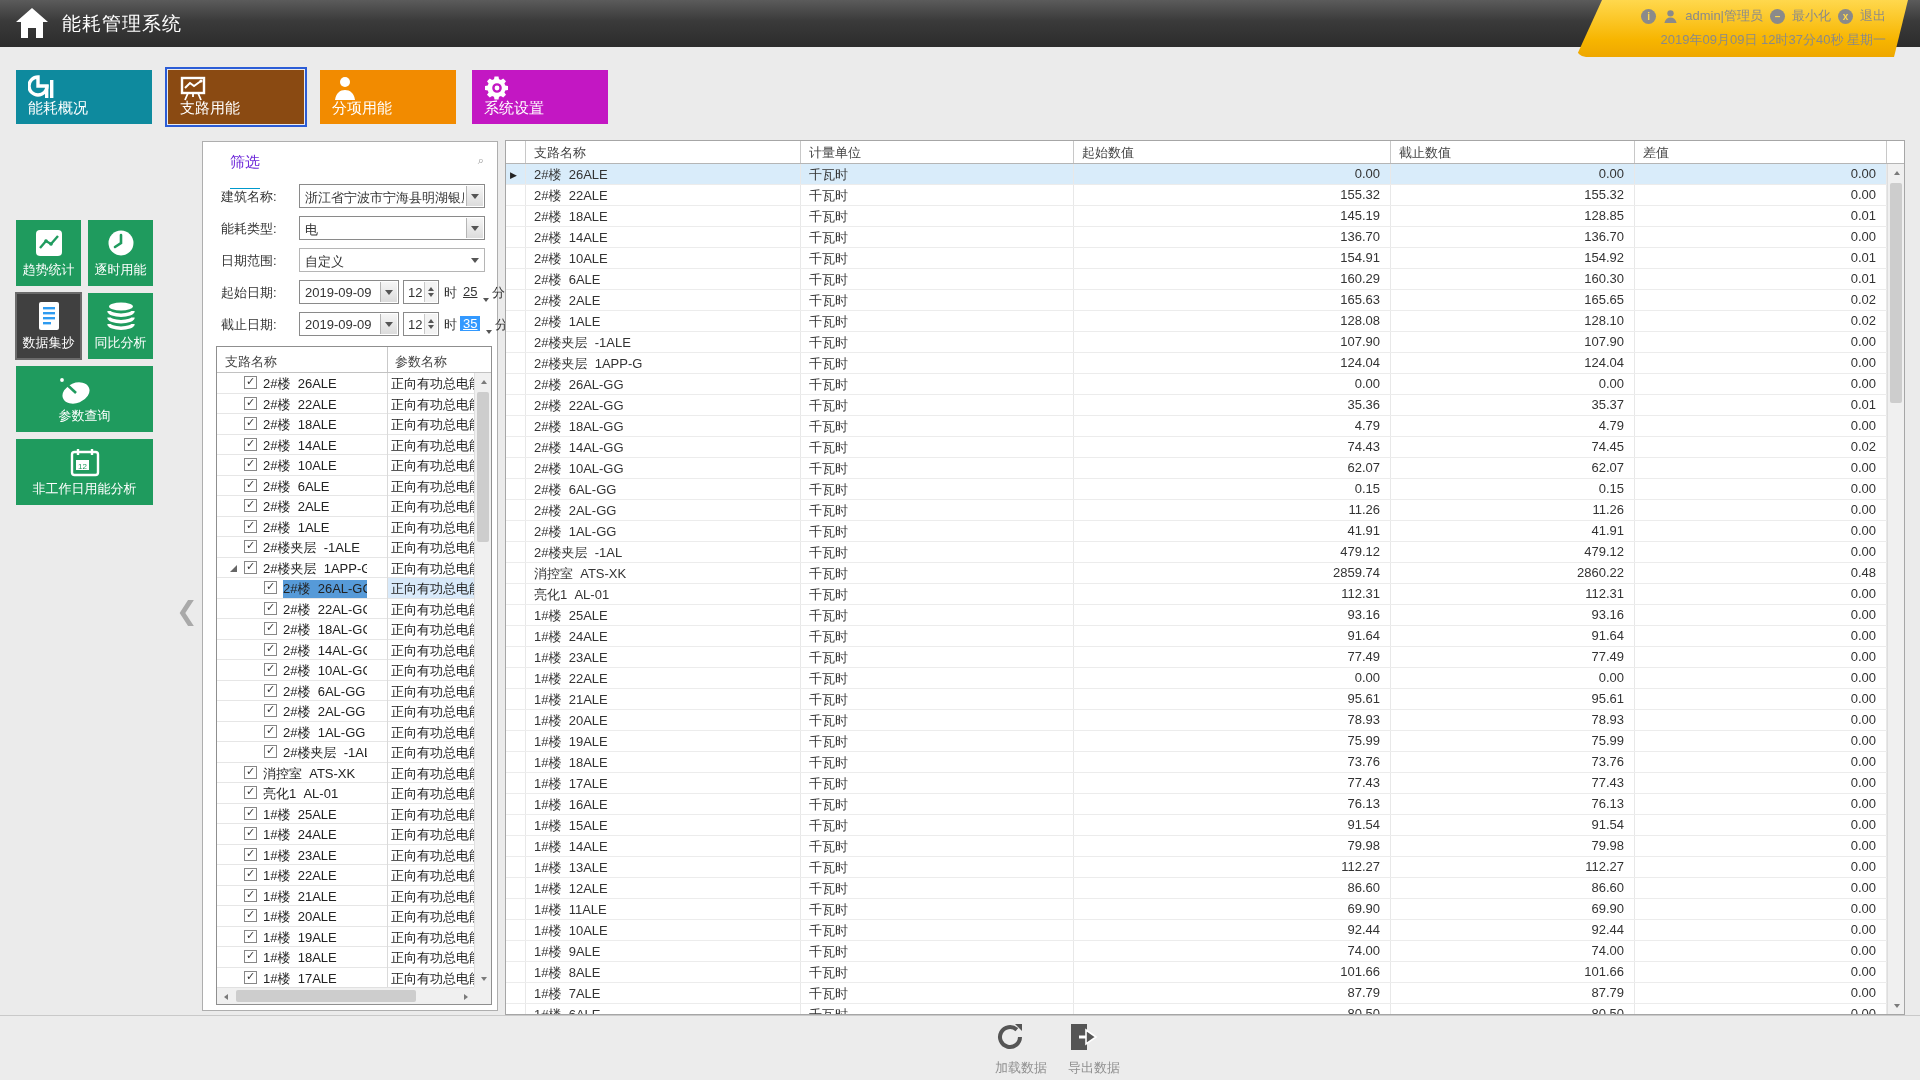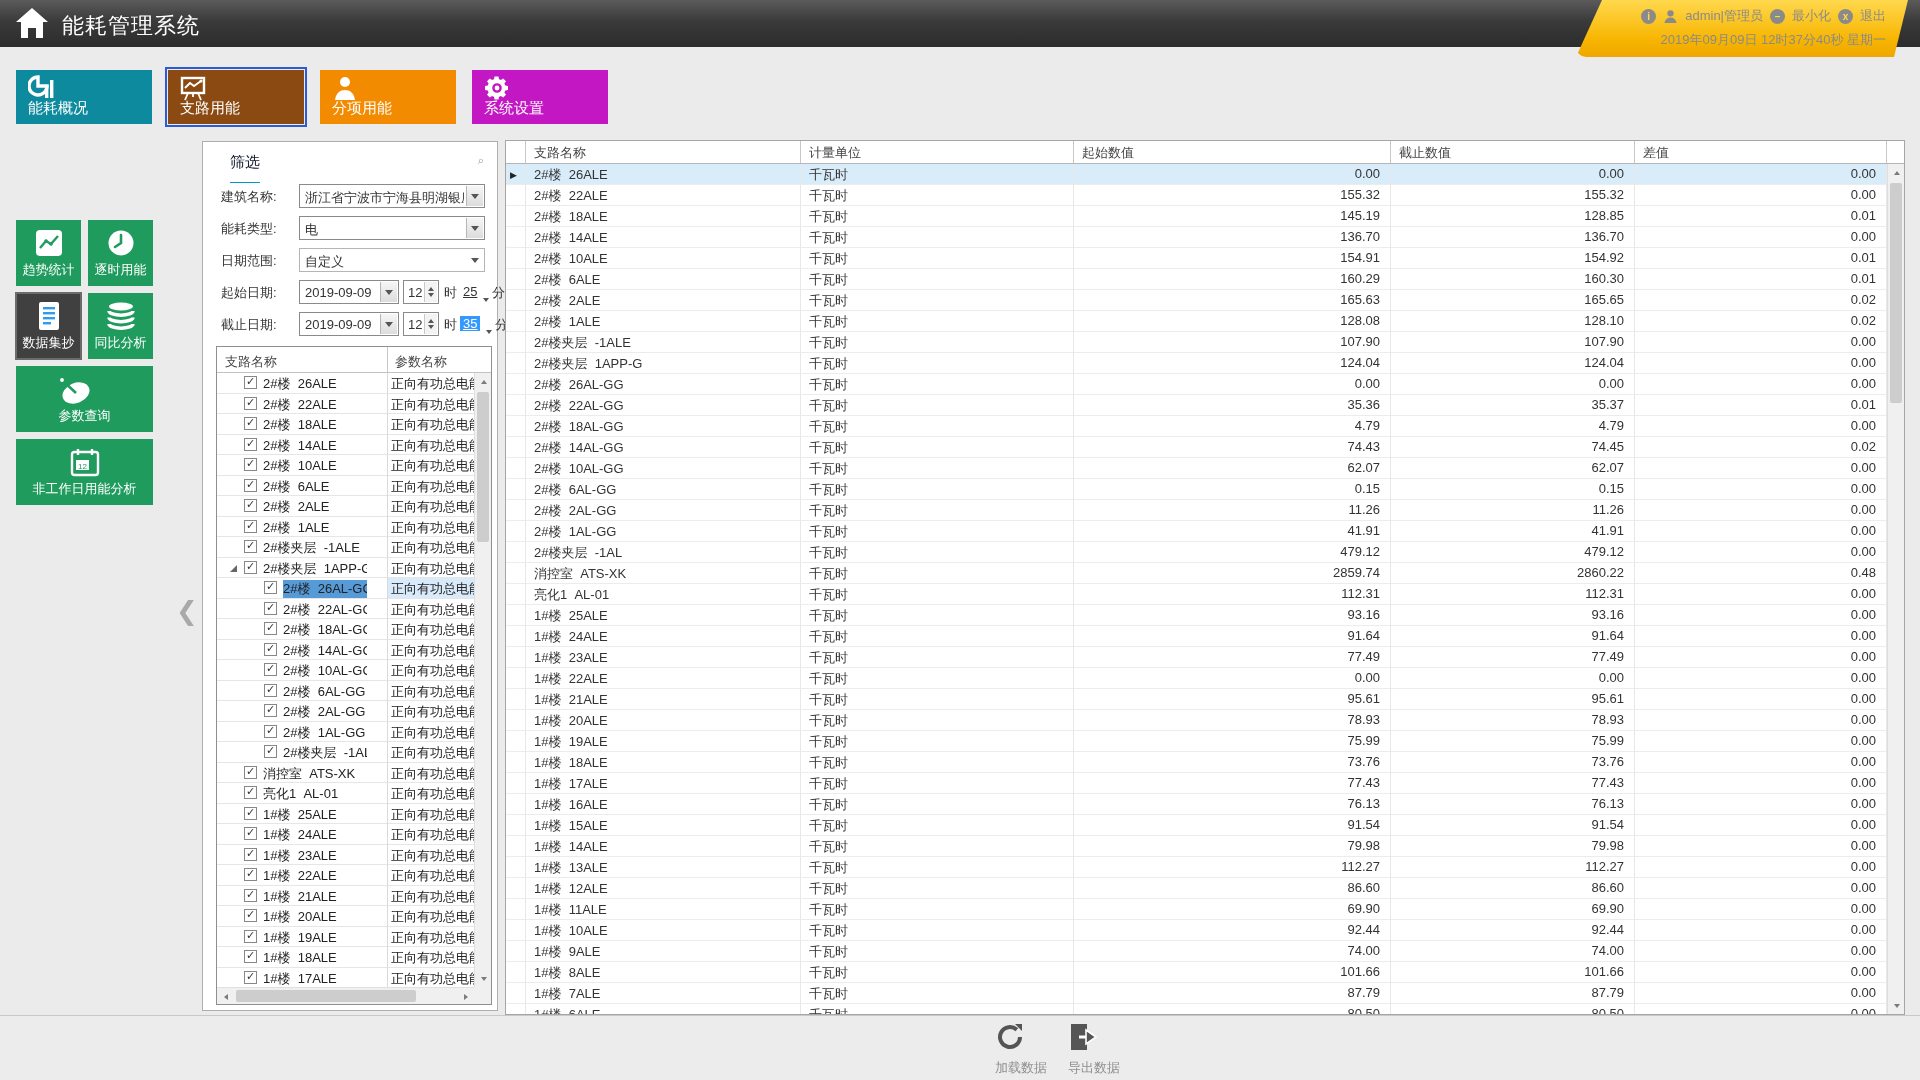--- a/index.html
+++ b/index.html
@@ -4,21 +4,21 @@
 <style>
   * { margin:0; padding:0; box-sizing:border-box; }
   html,body { width:1920px; height:1080px; overflow:hidden; }
   body { font-family:"Liberation Sans","DejaVu Sans",sans-serif; background:#ebebeb; color:#333; }
   #app { position:relative; width:1920px; height:1080px; background:#ebebeb; overflow:hidden; }
 
   
   .hdr { position:absolute; left:0; top:0; width:1920px; height:47px;
          background:linear-gradient(180deg,#5b5b5b 0%,#3a3a3a 45%,#2c2c2c 100%); }
   .home-ic { position:absolute; left:14px; top:6px; width:36px; height:34px; }
-  .hdr-title { position:absolute; left:62px; top:11px; font-size:22px; color:#fff; letter-spacing:1px; }
+  .hdr-title { position:absolute; left:62px; top:11px; font-size:19px; color:#fff; letter-spacing:1px; }
 
   .badge { position:absolute; right:12px; top:0; width:332px; height:57px;
            background:linear-gradient(180deg,#ffd84d 0%,#f7b500 70%,#eea700 100%);
            clip-path:polygon(26px 0, 100% 0, calc(100% - 14px) 100%, 0 100%);
            border-radius:0 0 10px 10px; }
   .badge-row1 { position:absolute; right:22px; top:7px; display:flex; align-items:center; gap:7px;
                 font-size:13px; color:#8a8a8a; }
   .badge-row2 { position:absolute; right:22px; top:31px; font-size:13px; color:#8a8a8a; }
   .b-ic { display:inline-flex; width:15px; height:15px; border-radius:50%; background:#8a8a8a;
           color:#ffd84d; font-size:10px; align-items:center; justify-content:center; font-weight:bold; }
@@ -37,22 +37,22 @@
   .tile .tile-ic { position:absolute; left:50%; transform:translateX(-50%); top:8px; }
   .tile .tile-lb { position:absolute; left:0; right:0; bottom:7px; text-align:center; font-size:13px; white-space:nowrap; }
   .tile.wide { left:16px; width:137px; height:66px; }
   .tile.half { width:65px; height:66px; }
   .tile.sel  { background:#404040; outline:2px solid #6b6b6b; outline-offset:-1px; }
   .collapse-ch { position:absolute; left:176px; top:596px; font-size:26px; color:#a9a9a9; cursor:pointer; }
 
   
   .fpanel { position:absolute; left:202px; top:141px; width:296px; height:870px;
             background:#fff; border:1px solid #aeaeae; }
-  .ftitle { position:absolute; left:27px; top:11px; font-size:15px; color:#0f172a;
-            border-bottom:1px solid #0099cc; padding-bottom:10px; }
+  .ftitle { position:absolute; left:27px; top:11px; font-size:15px; color:#6d28d9;
+            border-bottom:1px solid #0099cc; padding-bottom:16px; }
   .fpin { position:absolute; right:13px; top:12px; font-size:11px; color:#9a9a9a; }
   .frow { position:absolute; left:0; width:100%; height:24px; }
   .frow label { position:absolute; left:18px; top:4px; width:74px; font-size:13px; color:#333; }
   .combo { position:absolute; left:96px; top:0; height:24px; background:#fff;
            border:1px solid #8a8a8a; cursor:pointer; }
   .combo-val { position:absolute; left:5px; top:4px; right:20px; font-size:13px; white-space:nowrap; overflow:hidden; }
   .combo-btn { position:absolute; right:1px; top:1px; bottom:1px; width:17px;
                background:linear-gradient(180deg,#f6f6f6,#dcdcdc); border-left:1px solid #b5b5b5;
                display:flex; align-items:center; justify-content:center; }
   .chev-d { width:0; height:0; border-left:4px solid transparent; border-right:4px solid transparent;

